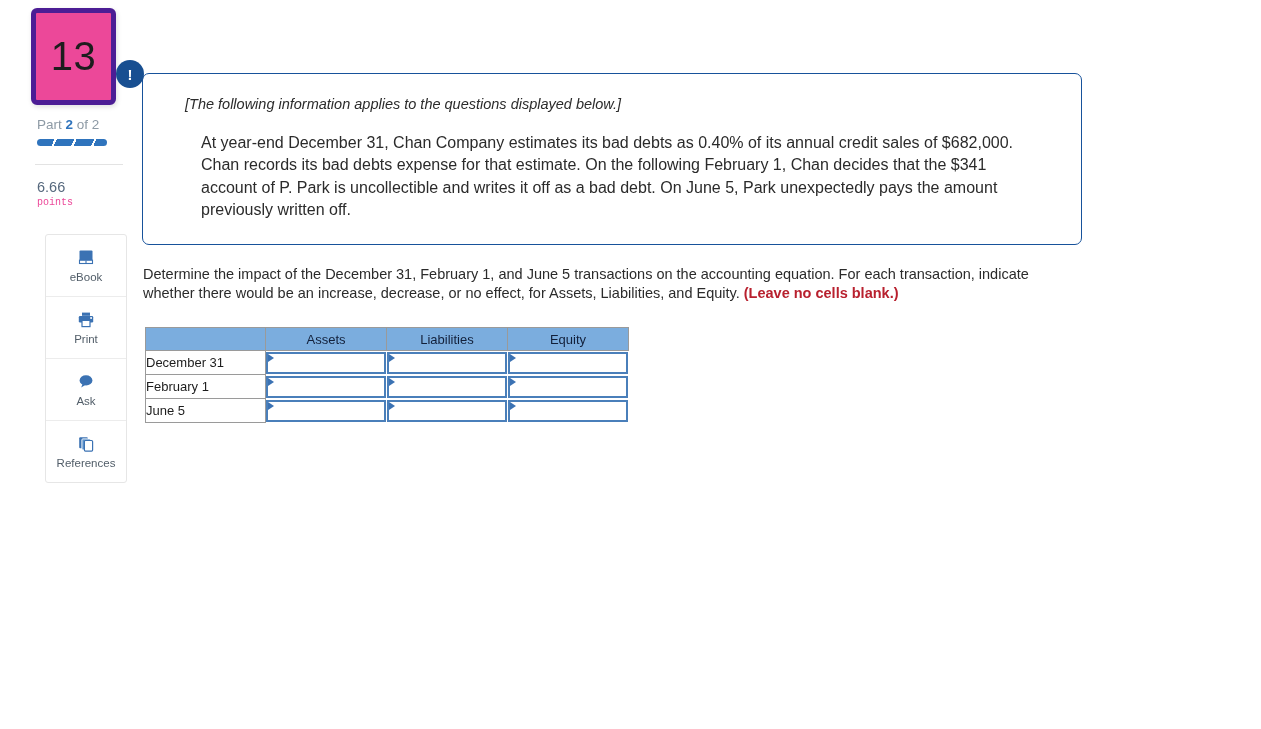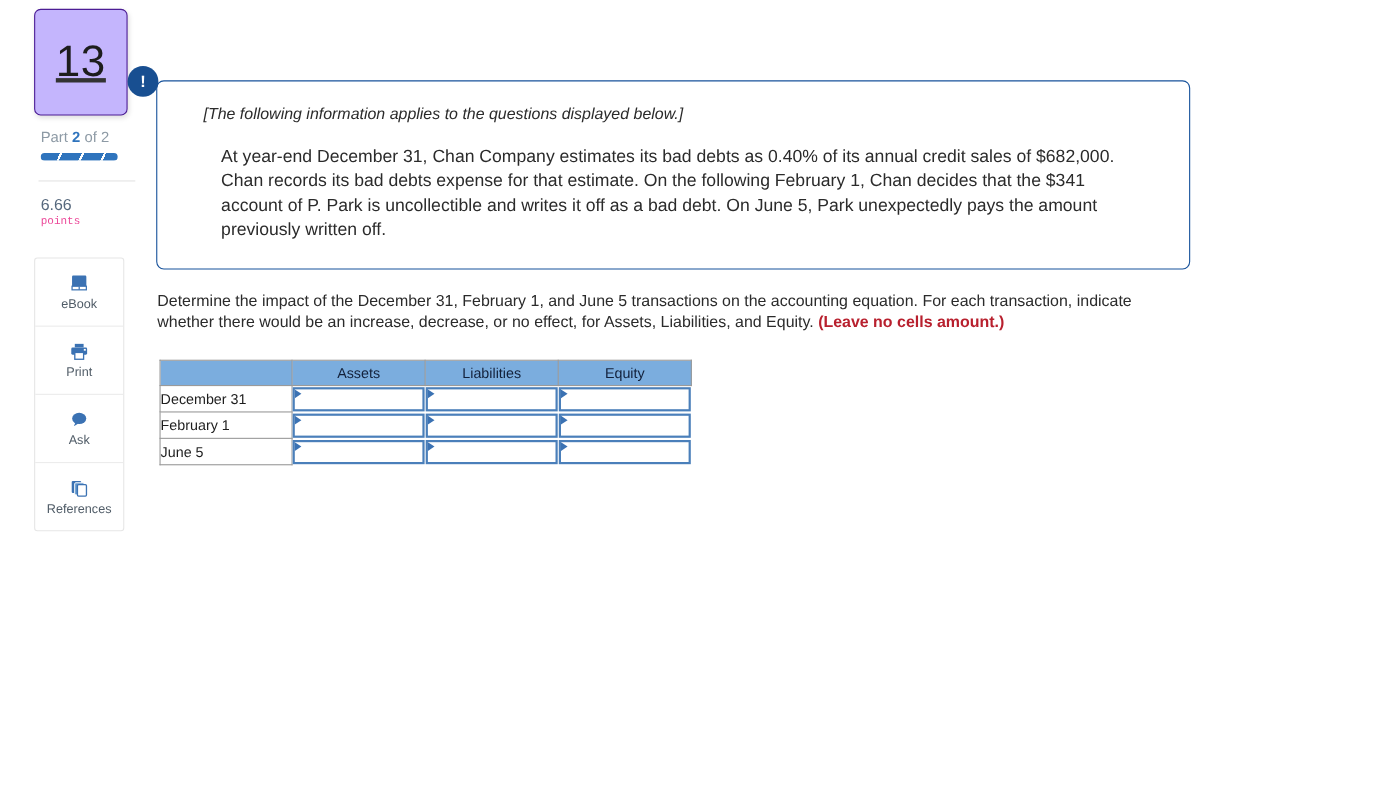--- a/index.html
+++ b/index.html
@@ -20,29 +20,28 @@
   #sidebar {
     position: absolute;
     left: 31px;
     top: 8px;
     width: 85px;
   }
 
   .qnum-card {
     width: 85px;
     height: 97px;
-    background: #c4b5fd;
-    border: 1px solid #4c1d95;
+    background: #ec4899;
+    border: 5px solid #4c1d95;
     border-radius: 6px;
     box-shadow: 1px 2px 5px rgba(0,0,0,0.13);
     display: flex;
     align-items: center;
     justify-content: center;
     box-sizing: border-box;
-    text-decoration: underline;
   }
   .qnum-text {
     font-size: 40px;
     color: #1d1d1d;
     font-weight: 400;
     letter-spacing: 0.5px;
   }
 
   .part-line {
     margin-top: 12px;
@@ -90,21 +89,21 @@
     padding-left: 6px;
     font-size: 10px;
     color: #ec4899;
     line-height: 1.3;
     font-family: Liberation Mono, monospace;
   }
 
   
   .tools {
     margin-top: 25px;
-    margin-left: 0;
+    margin-left: 14px;
     width: 82px;
     border: 1px solid #e6e6e6;
     border-radius: 3px;
     background: #fff;
     box-sizing: border-box;
   }
   .tool {
     height: 61px;
     border-bottom: 1px solid #ececec;
     display: flex;
@@ -323,21 +322,21 @@
 </div>
 
 <div id="required-box">
   <div class="bang-badge">!</div>
   <div class="req-inner">
     <p class="req-italic">[The following information applies to the questions displayed below.]</p>
     <p class="req-body">At year-end December 31, Chan Company estimates its bad debts as 0.40% of its annual credit sales of $682,000. Chan records its bad debts expense for that estimate. On the following February 1, Chan decides that the $341 account of P. Park is uncollectible and writes it off as a bad debt. On June 5, Park unexpectedly pays the amount previously written off.</p>
   </div>
 </div>
 
-<div id="prompt"><span>Determine the impact of the December 31, February 1, and June 5 transactions on the accounting equation. For each transaction, indicate whether there would be an increase, decrease, or no effect, for Assets, Liabilities, and Equity. </span><span class="warn">(Leave no cells amount.)</span></div>
+<div id="prompt"><span>Determine the impact of the December 31, February 1, and June 5 transactions on the accounting equation. For each transaction, indicate whether there would be an increase, decrease, or no effect, for Assets, Liabilities, and Equity. </span><span class="warn">(Leave no cells blank.)</span></div>
 
 <table id="answer-table">
   <thead>
     <tr>
       <th class="th-blank"></th>
       <th class="th-col">Assets</th>
       <th class="th-col">Liabilities</th>
       <th class="th-col">Equity</th>
     </tr>
   </thead>

